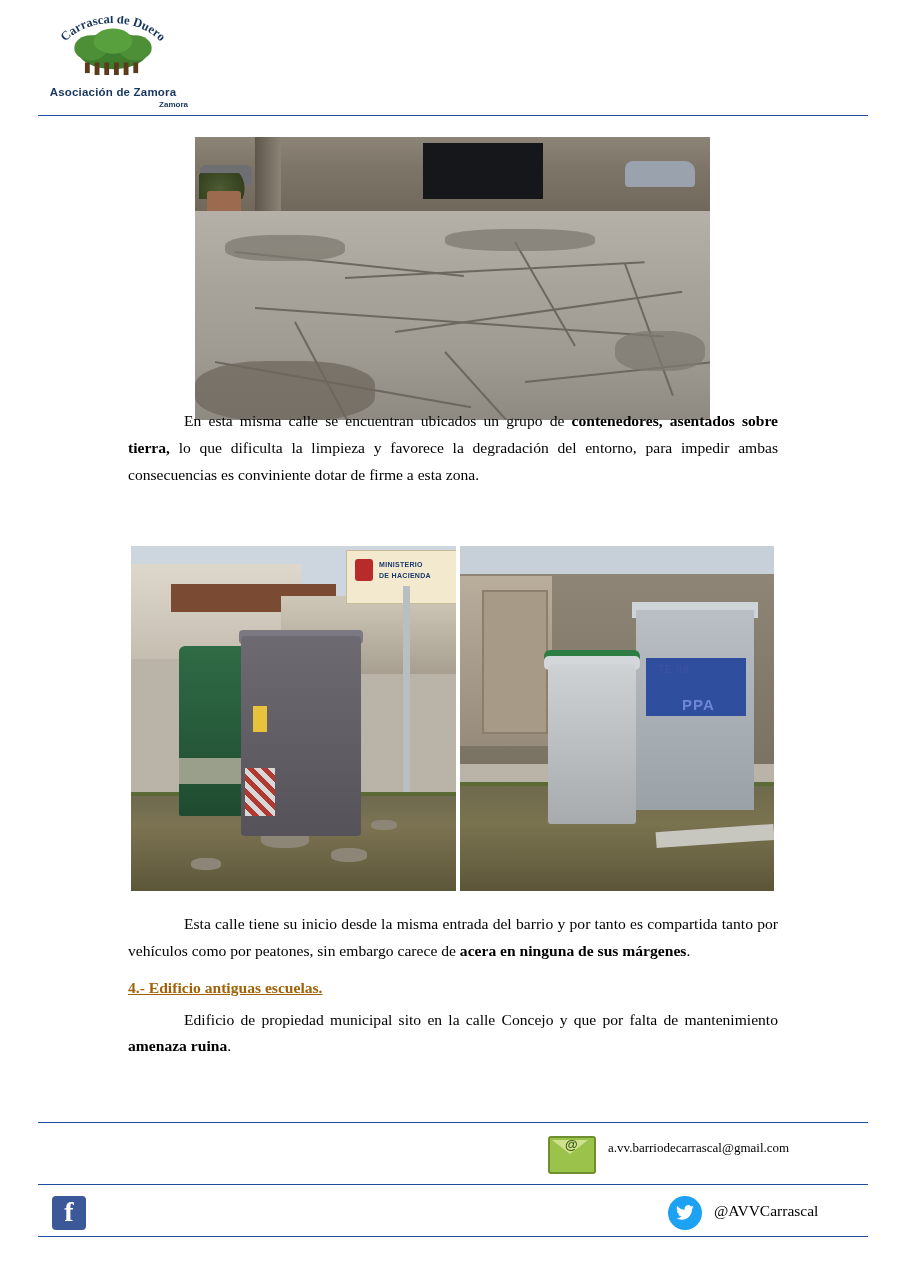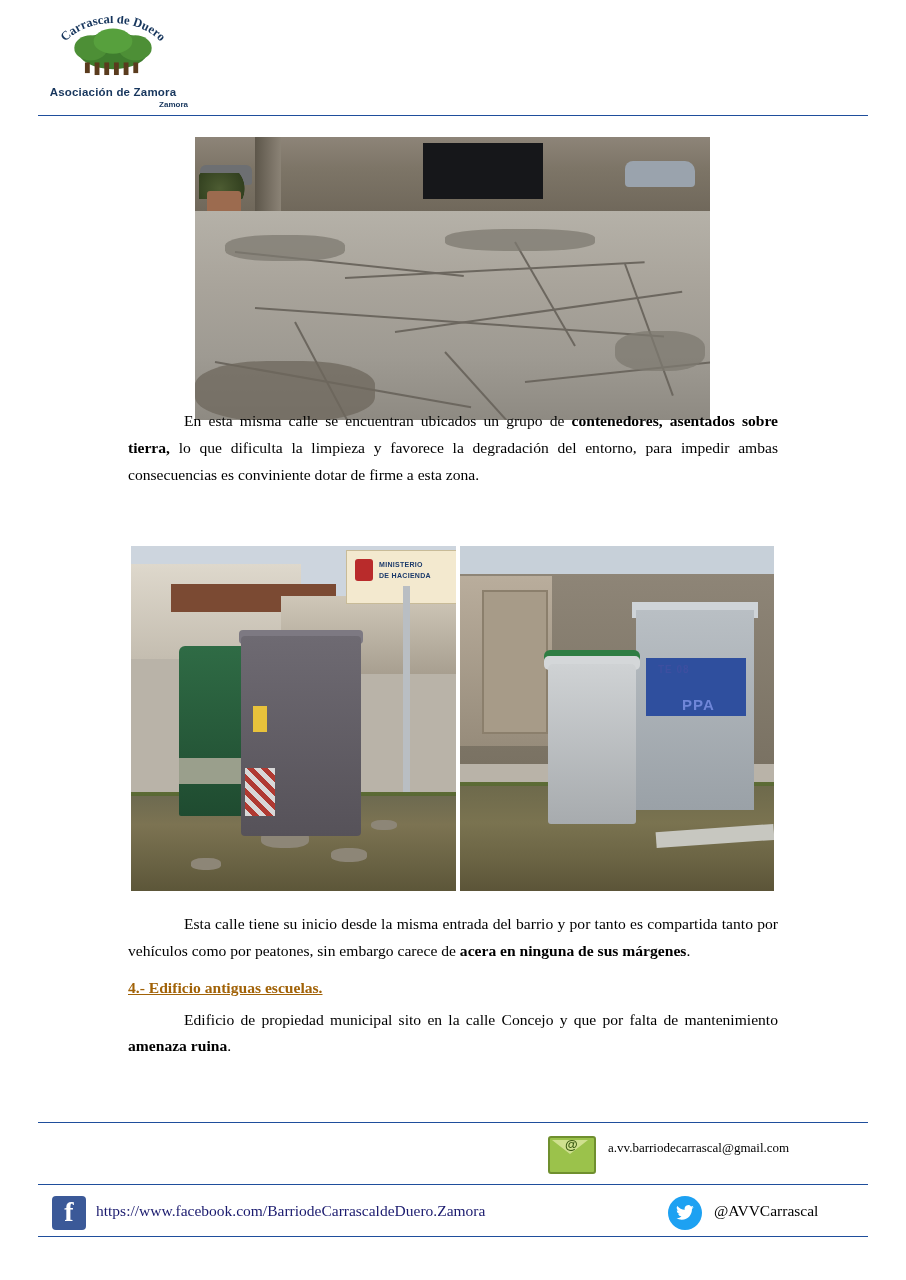--- a/index.html
+++ b/index.html
@@ -502,21 +502,20 @@
 
 
     <div class="footer-mail-icon">
       <div class="footer-at">@</div>
     </div>
     <div class="footer-email">a.vv.barriodecarrascal@gmail.com</div>
 
     <div class="footer-rule-mid"></div>
 
     <div class="fb-icon">f</div>
-    <div class="footer-fb">https://www.facebook.com/BarriodeCarrascaldeDuero.Zamora</div>
 
     <div class="tw-icon">
       <svg class="tw-bird" viewBox="0 0 24 20">
         <path d="M23 2.5a9 9 0 0 1-2.6.8A4.5 4.5 0 0 0 22.4.8a9 9 0 0 1-2.9 1.1A4.5 4.5 0 0 0 11.7 6a12.8 12.8 0 0 1-9.3-4.7 4.5 4.5 0 0 0 1.4 6 4.4 4.4 0 0 1-2-.6v.1a4.5 4.5 0 0 0 3.6 4.4 4.5 4.5 0 0 1-2 .1 4.5 4.5 0 0 0 4.2 3.1A9 9 0 0 1 1 16.4a12.7 12.7 0 0 0 6.9 2c8.3 0 12.8-6.9 12.8-12.8v-.6A9.2 9.2 0 0 0 23 2.5z" fill="#ffffff"></path>
       </svg>
     </div>
     <div class="footer-tw">@AVVCarrascal</div>
 
     <div class="footer-rule-bot"></div>
   </div>

